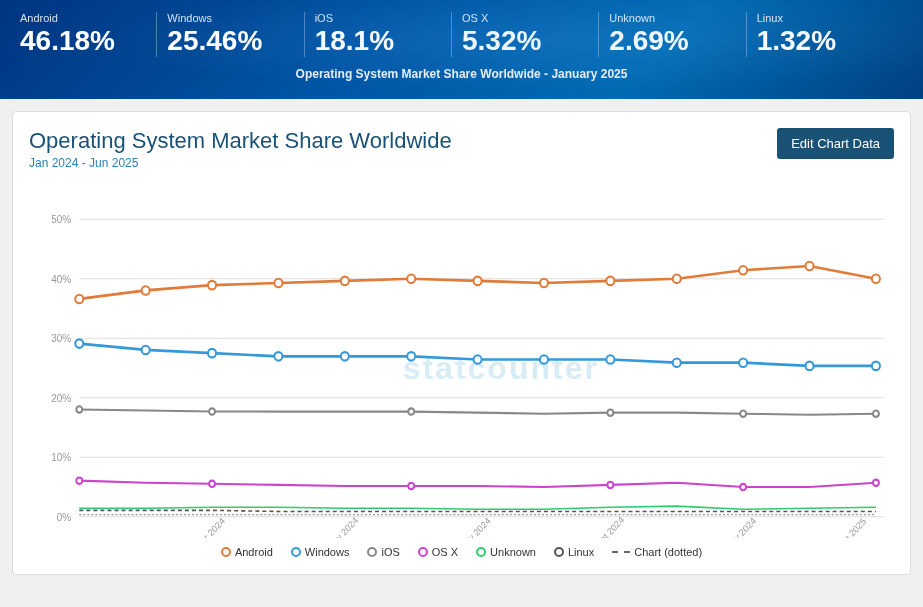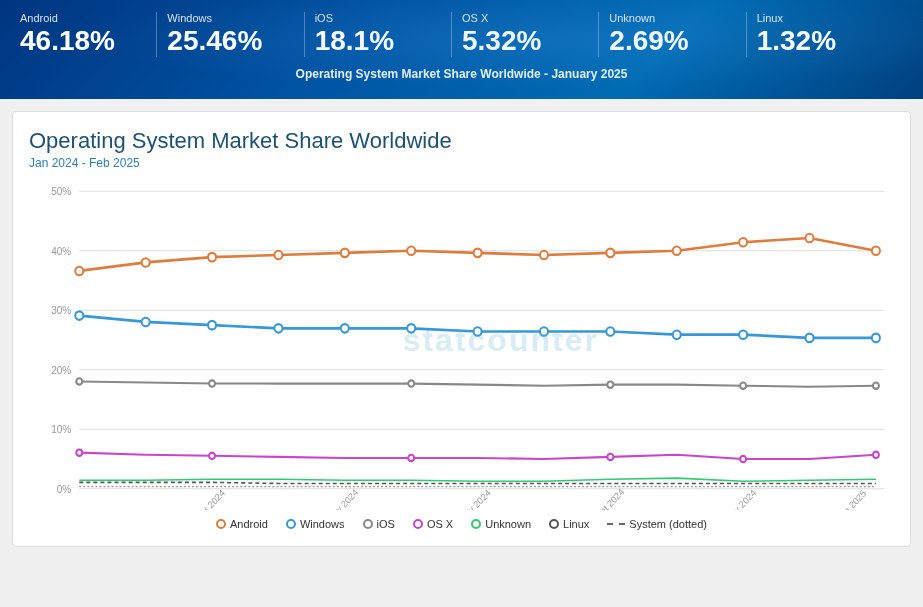--- a/index.html
+++ b/index.html
@@ -56,21 +56,21 @@
       background: #ffffff;
       margin: 12px;
       border-radius: 4px;
       border: 1px solid #ddd;
       padding: 16px;
     }
     .chart-header {
       display: flex;
       justify-content: space-between;
       align-items: flex-start;
-      margin-bottom: 0;
+      margin-bottom: 28px;
     }
     .chart-title-block {}
     .chart-title {
       font-size: 22px;
       color: #1a5276;
       font-weight: 400;
     }
     .chart-subtitle {
       font-size: 12px;
       color: #2980b9;
@@ -159,22 +159,23 @@
       <div class="stat-value">1.32%</div>
     </div>
   </div>
   <div class="banner-subtitle">Operating System Market Share Worldwide - January 2025</div>
 </div>
 
 <div class="chart-card">
   <div class="chart-header">
     <div class="chart-title-block">
       <div class="chart-title">Operating System Market Share Worldwide</div>
-      <div class="chart-subtitle">Jan 2024 - Feb 2025</div>
-    </div>
+      <div class="chart-subtitle">Jan 2024 - Jun 2025</div>
+    </div>
+    <button class="edit-btn">Edit Chart Data</button>
   </div>
 
   <div class="chart-container">
     <div class="watermark">statcounter</div>
     <svg class="main-chart" viewBox="0 0 860 320" preserveAspectRatio="none">
 
       <line x1="50" y1="20" x2="850" y2="20" stroke="#ddd" stroke-width="1"></line>
       <text x="42" y="24" text-anchor="end" font-size="10" fill="#999">50%</text>
 
       <line x1="50" y1="76" x2="850" y2="76" stroke="#ddd" stroke-width="1"></line>
@@ -274,16 +275,16 @@
     <div class="legend-item">
       <span style="display:inline-block;width:10px;height:10px;border-radius:50%;border:2px solid #2ecc71;background:white;"></span>
       <span>Unknown</span>
     </div>
     <div class="legend-item">
       <span style="display:inline-block;width:10px;height:10px;border-radius:50%;border:2px solid #555;background:white;"></span>
       <span>Linux</span>
     </div>
     <div class="legend-item">
       <span style="display:inline-block;width:18px;height:0;border-top:2px dashed #666;"></span>
-      <span>System (dotted)</span>
+      <span>Chart (dotted)</span>
     </div>
   </div>
 </div>
 
 </body></html>

